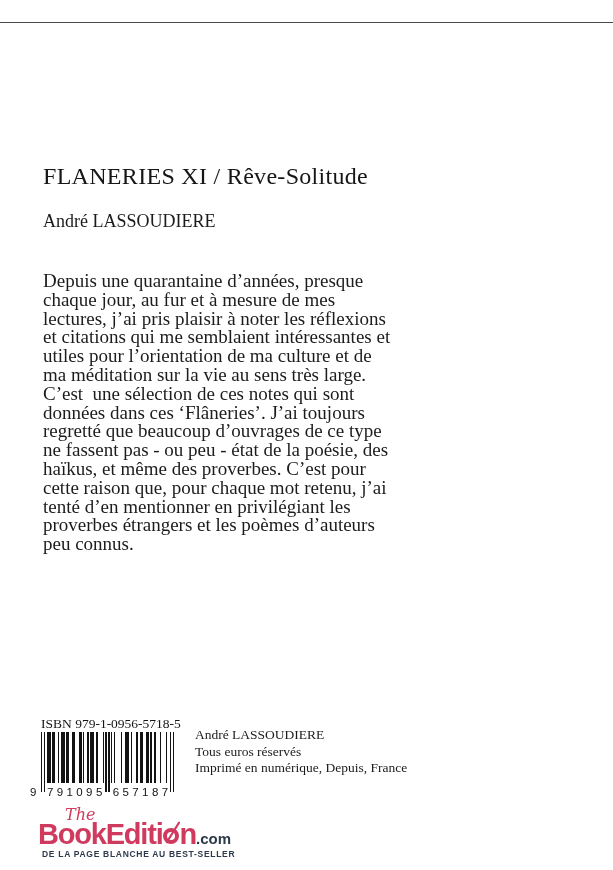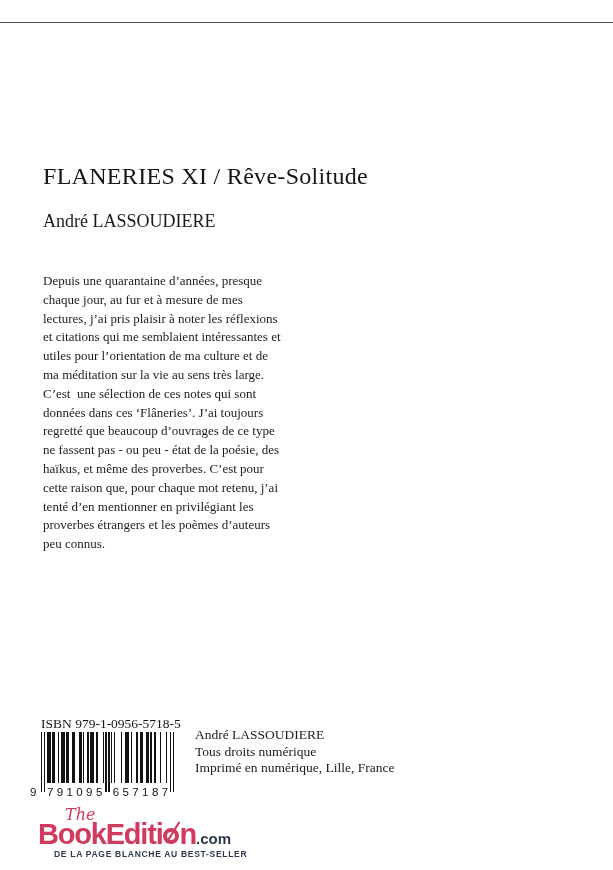--- a/index.html
+++ b/index.html
@@ -21,21 +21,21 @@
     font-size:24px; font-weight:400; letter-spacing:0.3px;
     color:#161616; white-space:pre;
   }
   .book-author {
     position:absolute; left:43px; top:189px;
     font-size:18px; font-weight:400; color:#1b1b1b; white-space:pre;
   }
   .book-blurb {
     position:absolute; left:43px; top:250px;
     width:480px;
-    font-size:13px; line-height:18.8px;
+    font-size:19px; line-height:18.8px;
     white-space:pre; color:#1c1c1c;
   }
   .isbn-label {
     position:absolute; left:41px; top:694px;
     font-size:13.5px; color:#141414; white-space:pre;
   }
   .barcode-svg {
     position:absolute; left:29px; top:710px;
   }
   .price-block {
@@ -74,21 +74,21 @@
   }
   .logo-o::after {           
     content:""; position:absolute;
     width:0.085em; height:0.85em;
     background:var(--brand-pink,#cf3a5e);
     left:0.16em; top:-0.42em;
     transform:rotate(32deg);
     border-radius:0.05em;
   }
   .logo-tagline {
-    position:absolute; left:16px; top:43px;
+    position:absolute; left:4px; top:43px;
     font-weight:700; font-size:8.5px; letter-spacing:0.7px;
     color:var(--brand-navy,#2d3a4c);
     white-space:pre;
   }
 </style>
 </head>
 <body>
 
 <div class="page">
   <div class="topline"></div>
@@ -168,22 +168,22 @@
       <text x="50.5" y="64" text-anchor="middle" font-size="11.5" font-family="Liberation Sans, sans-serif" fill="#131313">0</text>
       <text x="116.3" y="64" text-anchor="middle" font-size="11.5" font-family="Liberation Sans, sans-serif" fill="#131313">1</text>
       <text x="60.3" y="64" text-anchor="middle" font-size="11.5" font-family="Liberation Sans, sans-serif" fill="#131313">9</text>
       <text x="126.1" y="64" text-anchor="middle" font-size="11.5" font-family="Liberation Sans, sans-serif" fill="#131313">8</text>
       <text x="70.1" y="64" text-anchor="middle" font-size="11.5" font-family="Liberation Sans, sans-serif" fill="#131313">5</text>
       <text x="135.9" y="64" text-anchor="middle" font-size="11.5" font-family="Liberation Sans, sans-serif" fill="#131313">7</text>
     </svg>
 
   <div class="price-block">
     <div class="price-sub">André LASSOUDIERE</div>
-    <div class="price-sub">Tous droits numérique</div>
-    <div class="price-sub">Imprimé en numérique, Lille, France</div>
+    <div class="price-sub">Tous euros réservés</div>
+    <div class="price-sub">Imprimé en numérique, Depuis, France</div>
   </div>
 
   <div class="publisher-logo">
     <span class="logo-the">The</span>
     <div class="logo-name"><span>BookEditi</span><span class="logo-o"></span><span>n</span><span class="logo-tld">.com</span></div>
     <div class="logo-tagline">DE LA PAGE BLANCHE AU BEST-SELLER</div>
   </div>
 </div>
 
 </body></html>

